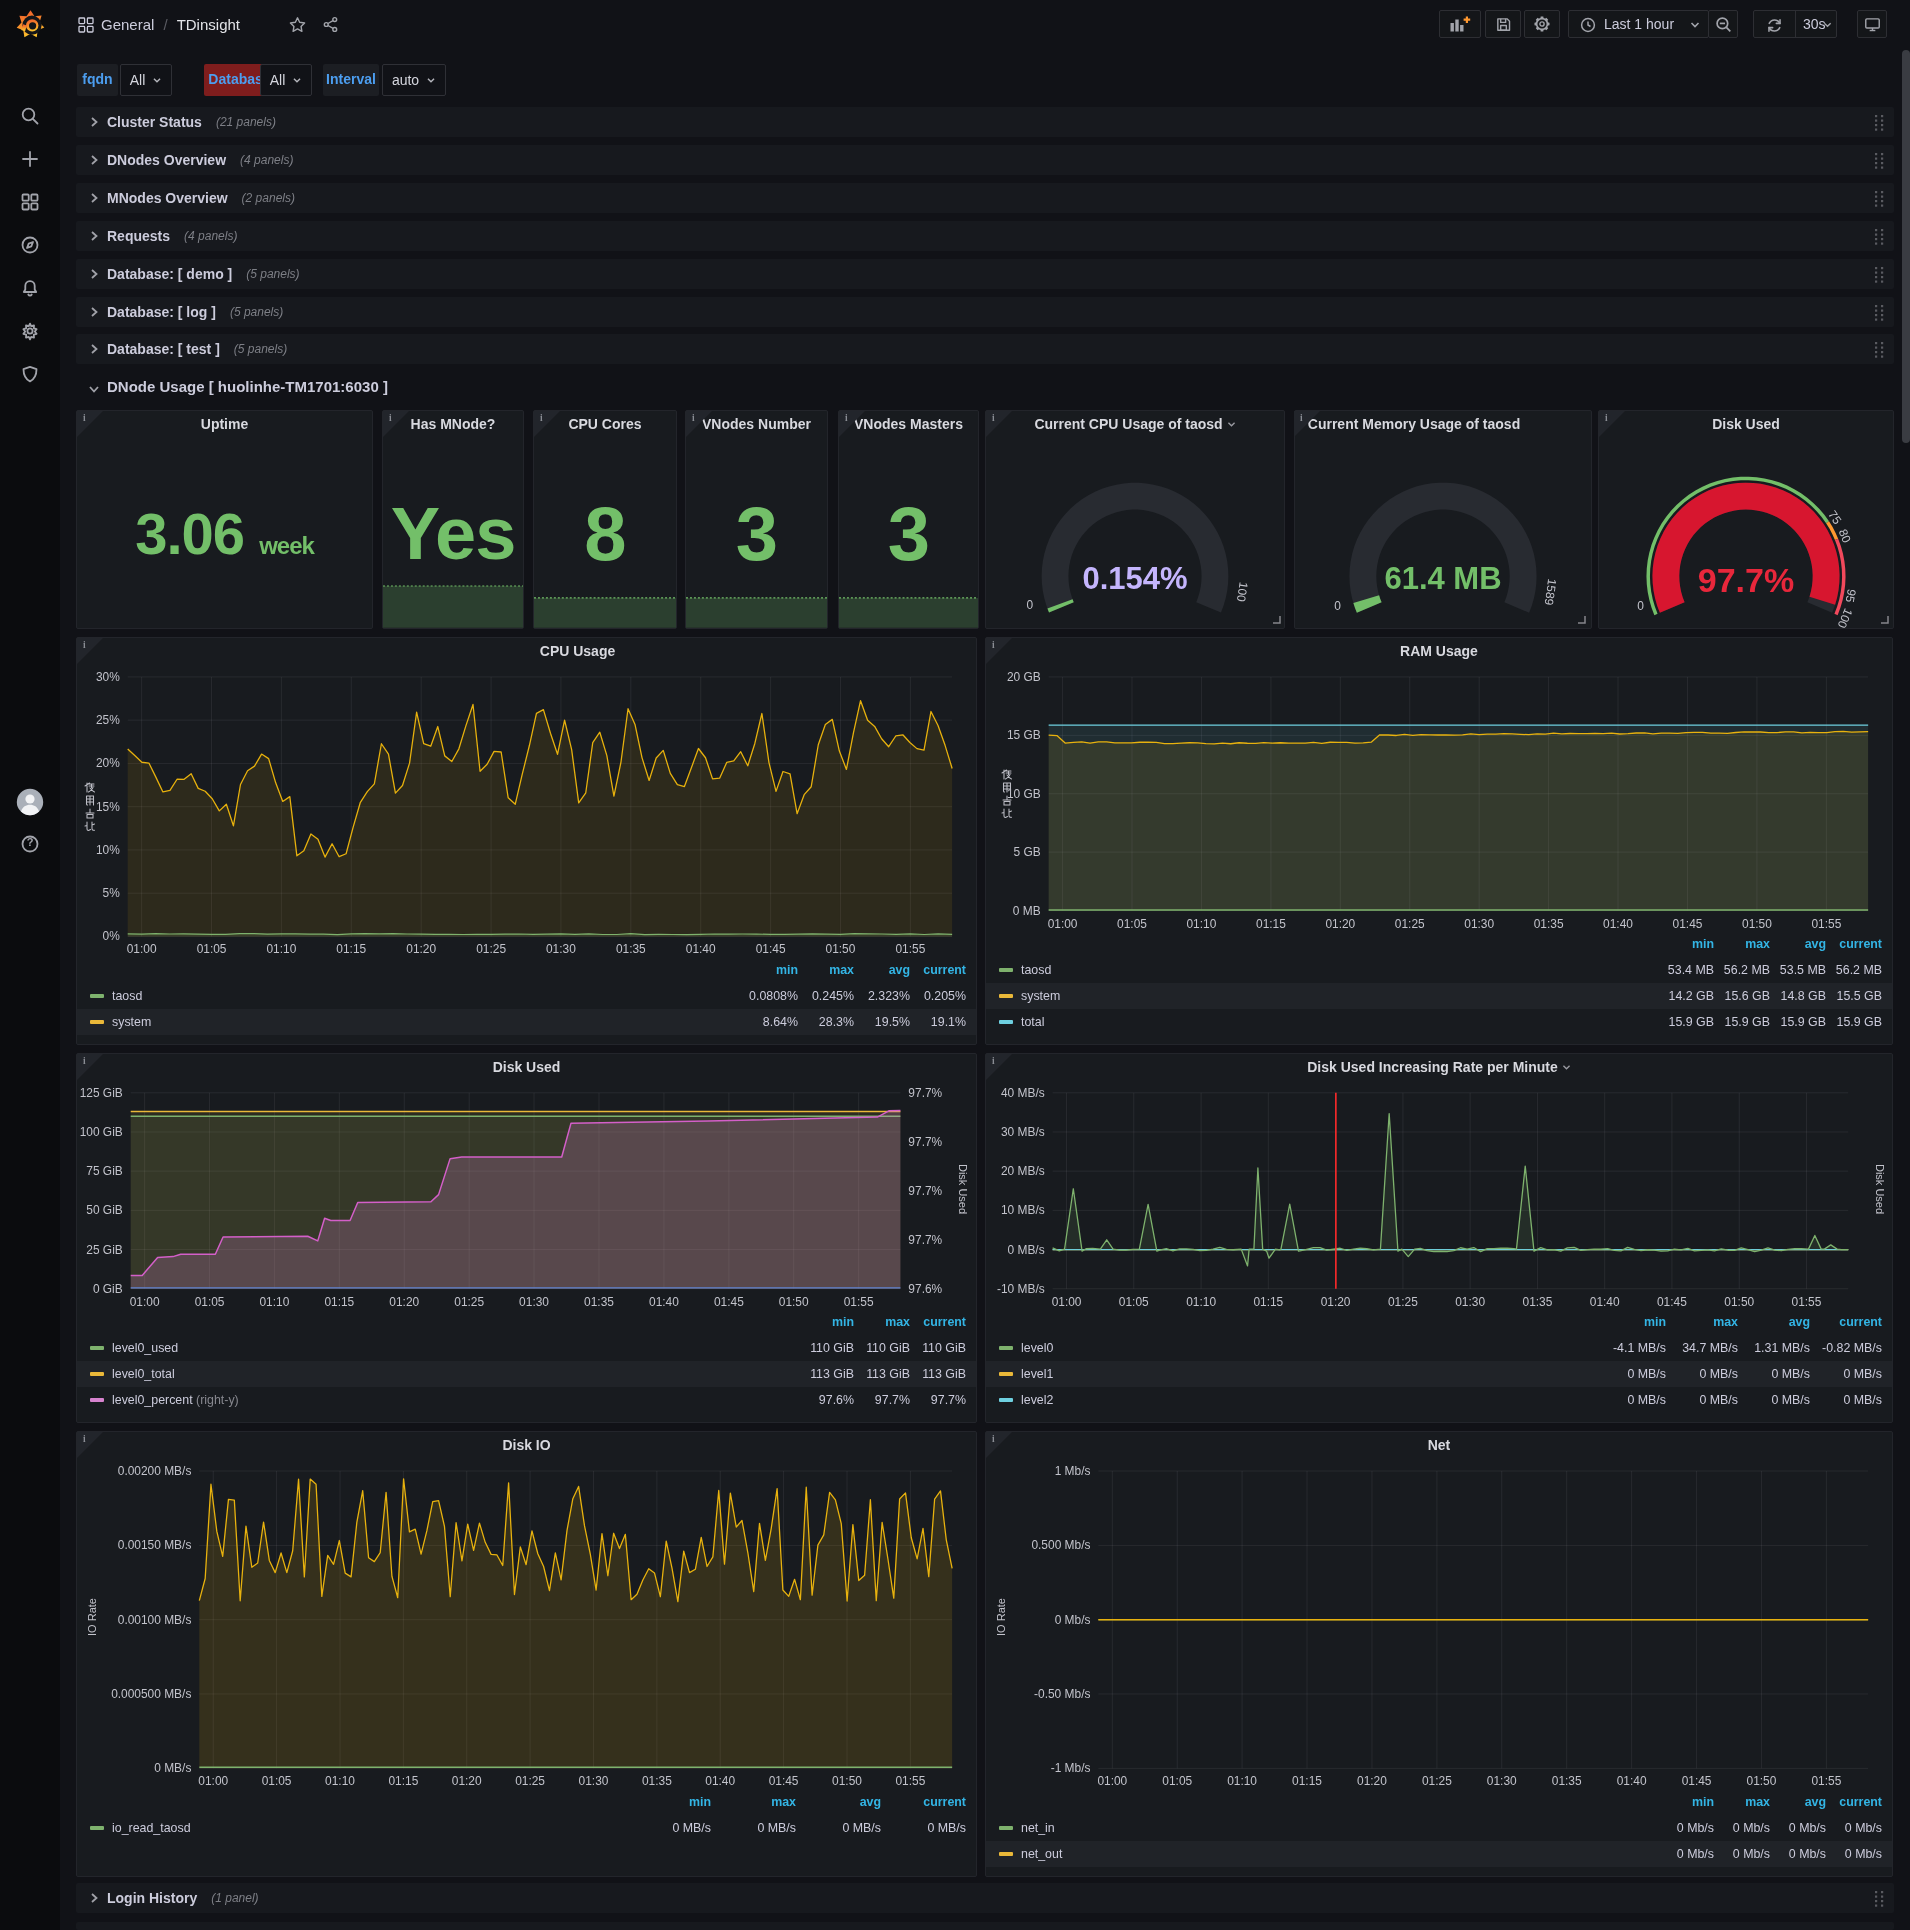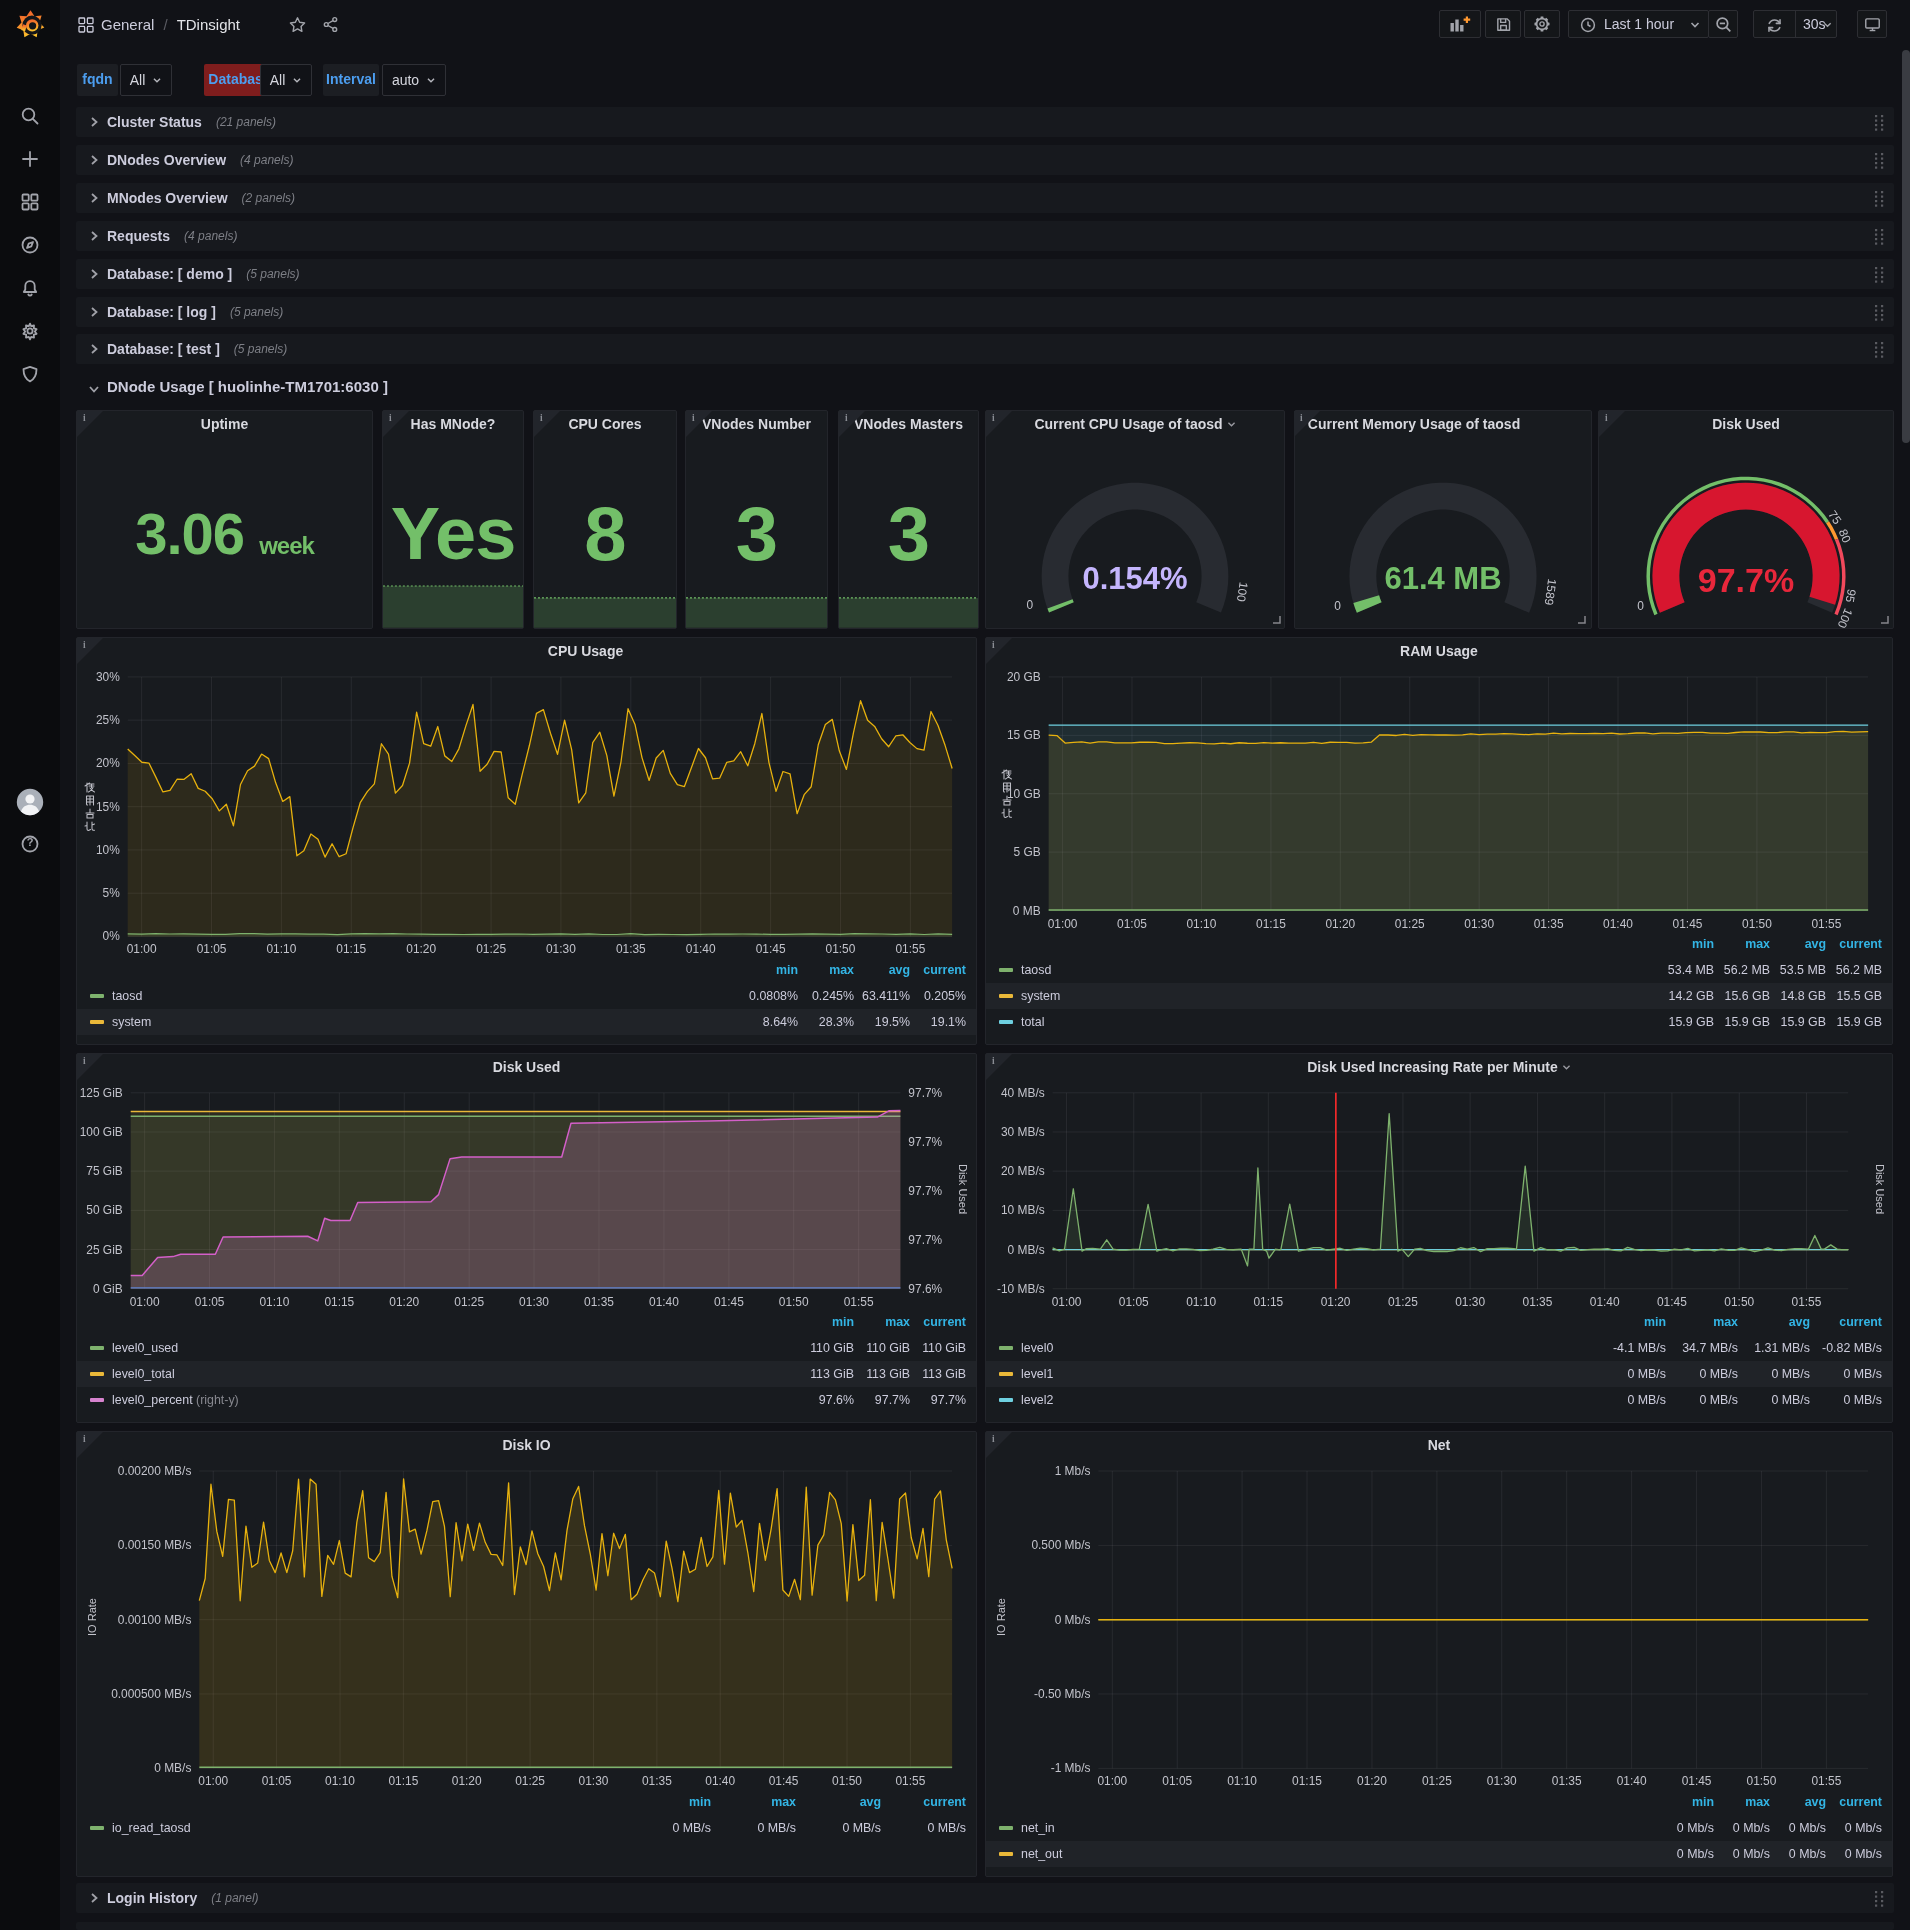--- a/index.html
+++ b/index.html
@@ -426,21 +426,21 @@
     <text x="237.7" y="111.9" fill="#c2c3cb" font-size="12" text-anchor="middle" transform="rotate(56 237.7 107.9)">75</text>
     <text x="247.6" y="130.6" fill="#c2c3cb" font-size="12" text-anchor="middle" transform="rotate(68 247.6 126.6)">80</text>
     <text x="253.7" y="190.6" fill="#c2c3cb" font-size="12" text-anchor="middle" transform="rotate(101 253.7 186.6)">95</text>
     <text x="247.9" y="213.2" fill="#c2c3cb" font-size="12" text-anchor="middle" transform="rotate(113 247.9 209.2)">100</text>
   </svg>
 <div class="abs" style="left:1598px;top:561px;width:296px;text-align:center;font-size:34px;font-weight:700;color:#e8273b">97.7%</div>
 <svg class="abs" style="left:1881px;top:616px" width="8" height="8" viewBox="0 0 8 8">
     <path d="M0 7 H7 V0" stroke="#85868c" stroke-width="1.5" fill="none"></path>
   </svg>
 <div class="panel" style="left:76px;top:637px;width:901px;height:408px"></div>
-<div class="abs ptitle" style="left:84px;top:637px;width:1003px">CPU Usage</div>
+<div class="abs ptitle" style="left:76px;top:637px;width:1003px">CPU Usage</div>
 <div class="icorner" style="left:77px;top:638px">
     <span>i</span>
   </div>
 <svg class="abs" style="left:76px;top:637px" width="901" height="408" viewBox="0 0 906 410">
     <line x1="52" y1="301.0" x2="881" y2="301.0" stroke="rgba(204,204,220,0.09)" stroke-width="1"></line>
     <text x="44" y="305.0" fill="#c2c3cb" font-size="12" text-anchor="end">0%</text>
     <line x1="52" y1="257.5" x2="881" y2="257.5" stroke="rgba(204,204,220,0.09)" stroke-width="1"></line>
     <text x="44" y="261.5" fill="#c2c3cb" font-size="12" text-anchor="end">5%</text>
     <line x1="52" y1="214.0" x2="881" y2="214.0" stroke="rgba(204,204,220,0.09)" stroke-width="1"></line>
     <text x="44" y="218.0" fill="#c2c3cb" font-size="12" text-anchor="end">10%</text>
@@ -503,21 +503,21 @@
       <div class="lgcell" style="width:56px">avg</div>
       <div class="lgcell" style="width:56px">current</div>
       <div style="width:10px"></div>
     </div>
     <div class="lgrow">
       <div class="dash" style="background:#7eb26d"></div>
       <div>taosd</div>
       <div style="flex:1"></div>
       <div class="lgcell" style="width:56px">0.0808%</div>
       <div class="lgcell" style="width:56px">0.245%</div>
-      <div class="lgcell" style="width:56px">63.411%</div>
+      <div class="lgcell" style="width:56px">2.323%</div>
       <div class="lgcell" style="width:56px">0.205%</div>
       <div style="width:10px"></div>
     </div>
     <div class="lgrow stripe">
       <div class="dash" style="background:#eab839"></div>
       <div>system</div>
       <div style="flex:1"></div>
       <div class="lgcell" style="width:56px">8.64%</div>
       <div class="lgcell" style="width:56px">28.3%</div>
       <div class="lgcell" style="width:56px">19.5%</div>

